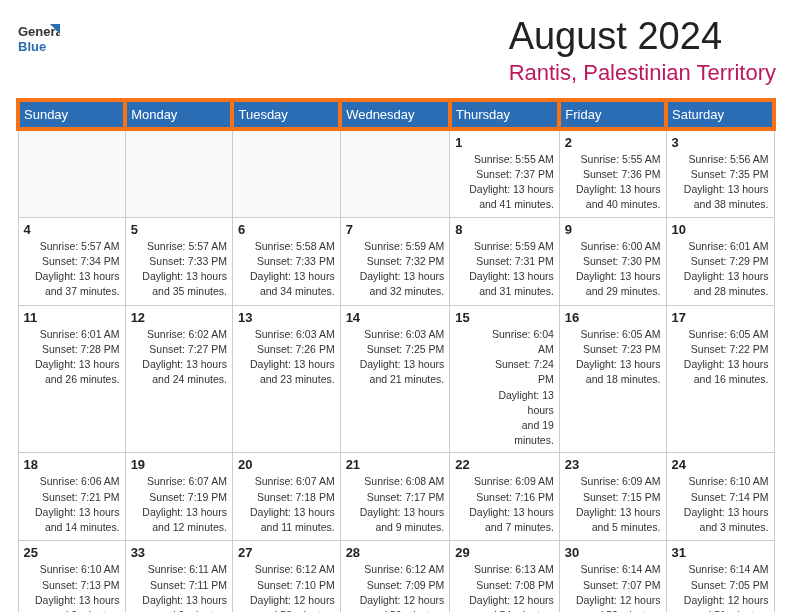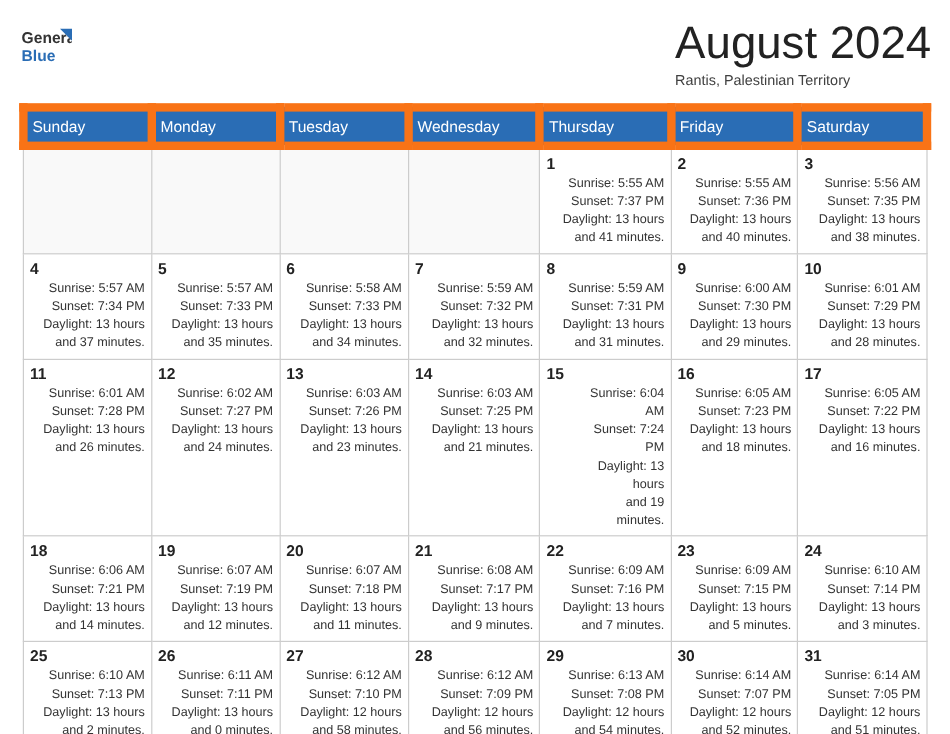--- a/index.html
+++ b/index.html
@@ -29,37 +29,37 @@
       margin-right: 4px;
     }
     .title-area { }
     .month-title {
       font-size: 38px;
       font-weight: 300;
       color: #222;
       line-height: 1.1;
     }
     .location-title {
-      font-size: 12px;
-      color: #404040;
+      font-size: 22px;
+      color: #be185d;
       margin-top: 2px;
     }
     .calendar {
       width: 100%;
       border-collapse: collapse;
       font-size: 11px;
     }
     .calendar th {
       background: #2a6db5;
       color: #fff;
       padding: 5px 4px;
       text-align: left;
       font-size: 13px;
       font-weight: normal;
-      border: 7px solid #f97316;
+      border: 4px solid #f97316;
     }
     .calendar td {
       border: 1px solid #ccc;
       vertical-align: top;
       padding: 4px 5px;
       min-height: 80px;
       width: 113px;
     }
     .calendar td.empty {
       background: #f9f9f9;
@@ -292,21 +292,21 @@
       </tr>
       <tr class="week-row">
         <td>
           <div class="cell-day">25</div>
           <div class="cell-info" style="white-space: pre-line;">Sunrise: 6:10 AM
 Sunset: 7:13 PM
 Daylight: 13 hours
 and 2 minutes.</div>
         </td>
         <td>
-          <div class="cell-day">26</div>
+          <div class="cell-day">33</div>
           <div class="cell-info" style="white-space: pre-line;">Sunrise: 6:11 AM
 Sunset: 7:11 PM
 Daylight: 13 hours
 and 0 minutes.</div>
         </td>
         <td>
           <div class="cell-day">27</div>
           <div class="cell-info" style="white-space: pre-line;">Sunrise: 6:12 AM
 Sunset: 7:10 PM
 Daylight: 12 hours

